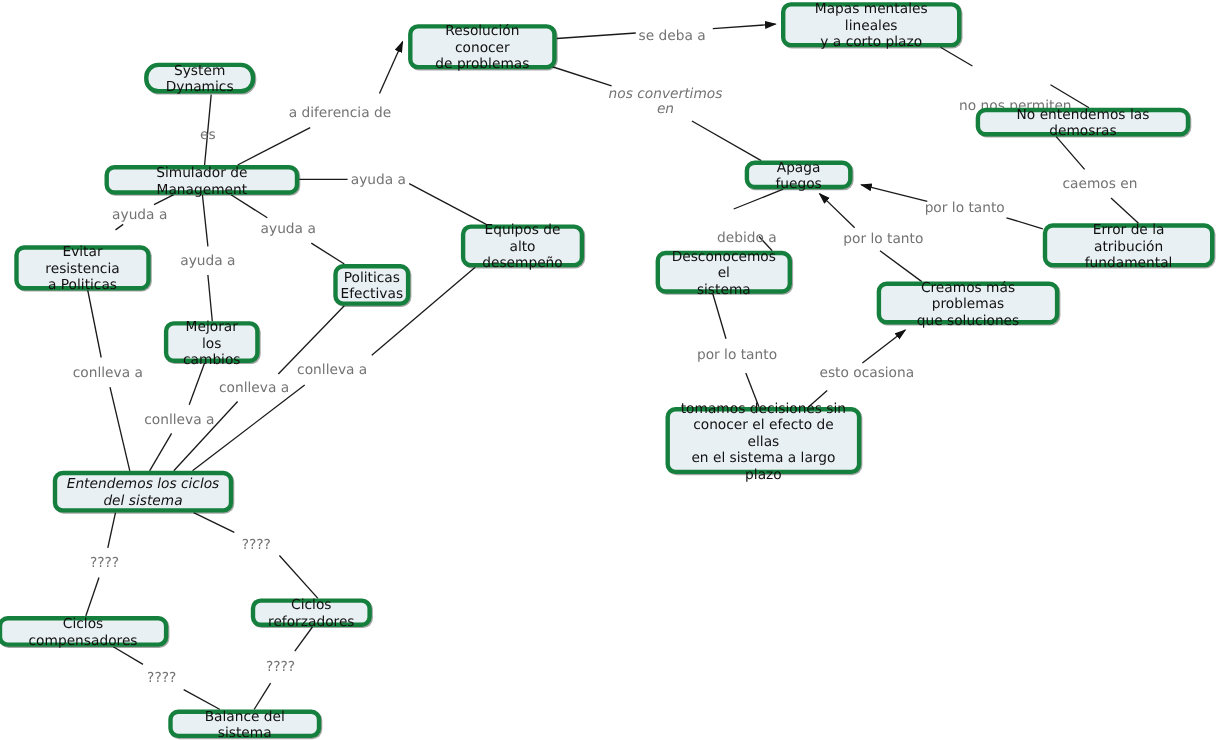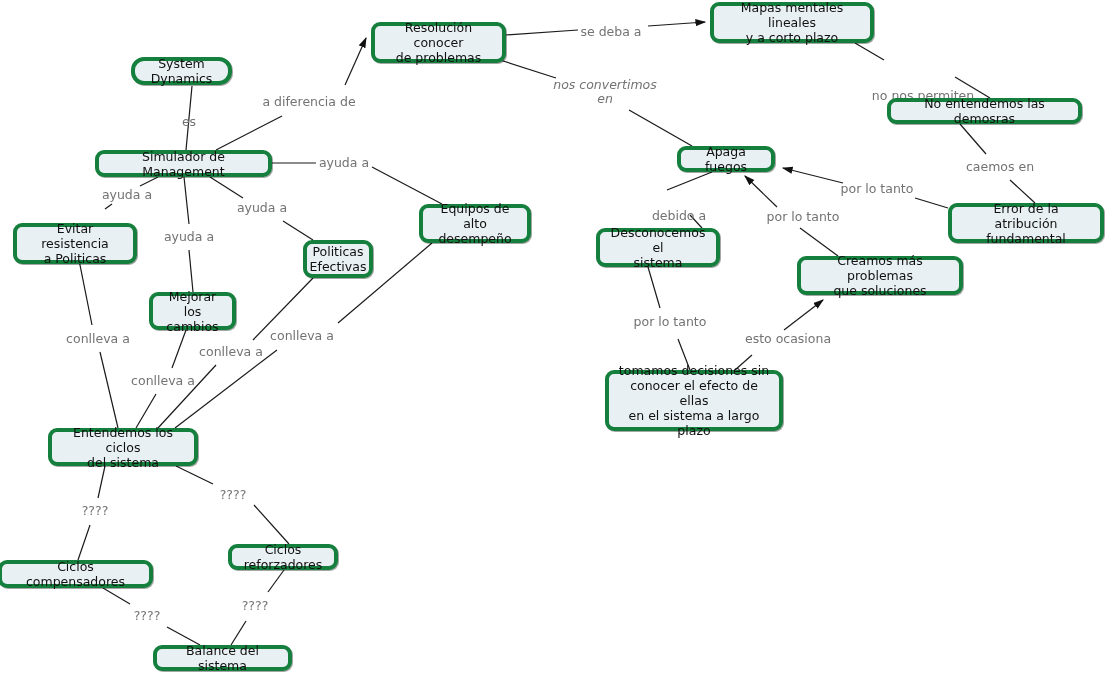--- a/index.html
+++ b/index.html
@@ -148,21 +148,21 @@
       <div class="node" style="left: 710px; top: 2px; width: 164px; height: 41px;">Mapas mentales lineales
 y a corto plazo</div>
       <div class="node" style="left: 13px; top: 209px; width: 124px; height: 41px; margin-top: 14px;">Evitar resistencia
 a Politicas</div>
       <div class="node" style="left: 149px; top: 292px; width: 87px; height: 38px;">Mejorar los
 cambios</div>
       <div class="node" style="left: 303px; top: 240px; width: 70px; height: 38px;">Politicas
 Efectivas</div>
       <div class="node" style="left: 419px; top: 204px; width: 112px; height: 39px;">Equipos de
 alto desempeño</div>
-      <div class="node" style="left: 48px; top: 428px; width: 150px; height: 38px;">Entendemos los ciclos
+      <div class="node" style="left: 48px; top: 428px; width: 164px; height: 38px; font-style: italic;">Entendemos los ciclos
 del sistema</div>
       <div class="node" style="left: -2px; top: 560px; width: 155px; height: 28px;">Ciclos compensadores</div>
       <div class="node" style="left: 228px; top: 544px; width: 110px; height: 26px;">Ciclos reforzadores</div>
       <div class="node" style="left: 153px; top: 645px; width: 139px; height: 26px;">Balance del sistema</div>
       <div class="node" style="left: 677px; top: 146px; width: 98px; height: 26px;">Apaga fuegos</div>
       <div class="node" style="left: 596px; top: 228px; width: 124px; height: 39px;">Desconocemos el
 sistema</div>
       <div class="node" style="left: 797px; top: 256px; width: 166px; height: 39px;">Creamos más problemas
 que soluciones</div>
       <div class="node" style="left: 605px; top: 370px; width: 178px; height: 61px;">tomamos decisiones sin

